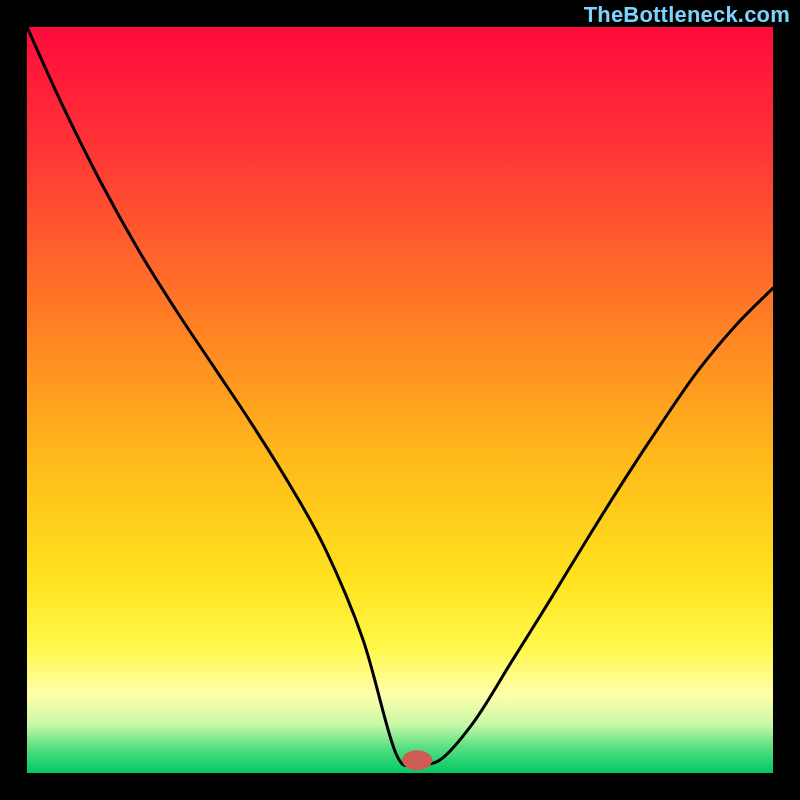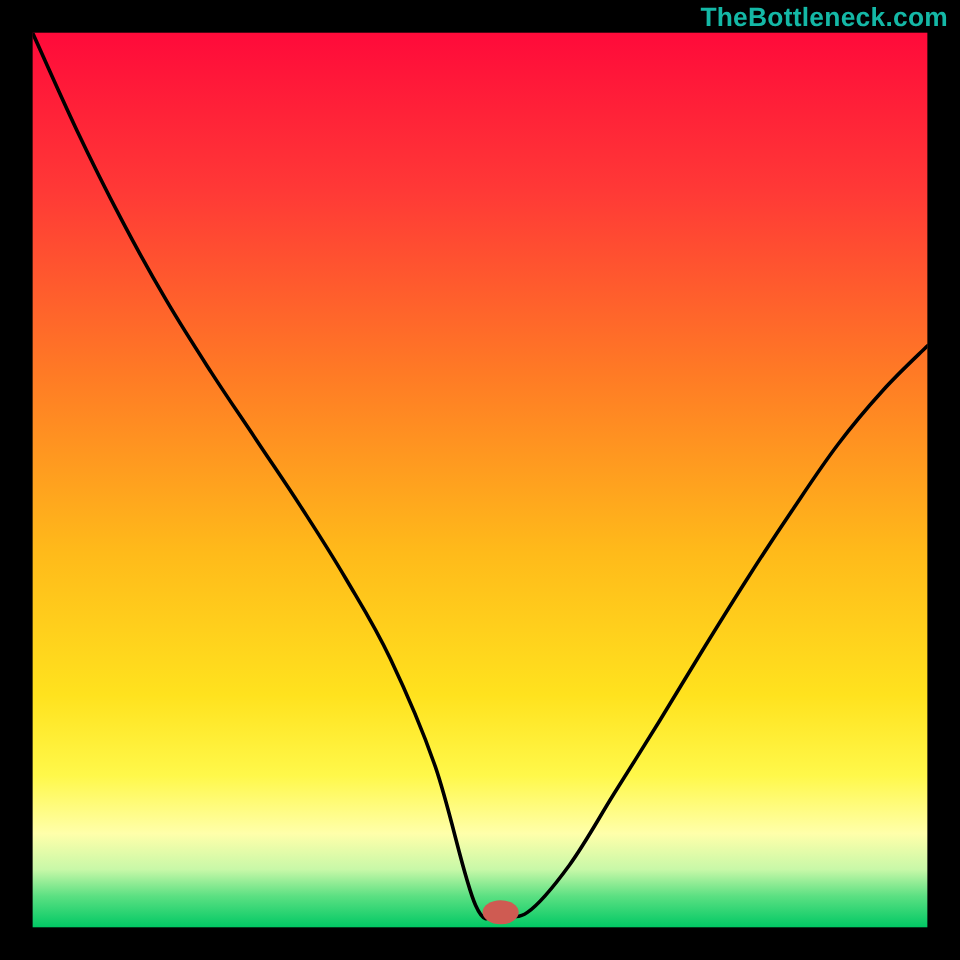--- a/index.html
+++ b/index.html
@@ -16,21 +16,21 @@
     width: 800px;
     height: 800px;
     background: #000;
   }
   .watermark {
     position: absolute;
     top: 2px;
     right: 10px;
     font-size: 22px;
     font-weight: bold;
-    color: #14b8a6;
+    color: #7dd3fc;
     letter-spacing: 0.2px;
     z-index: 5;
   }
   svg.plot {
     position: absolute;
     top: 27px;
     left: 27px;
     width: 746px;
     height: 746px;
     display: block;

